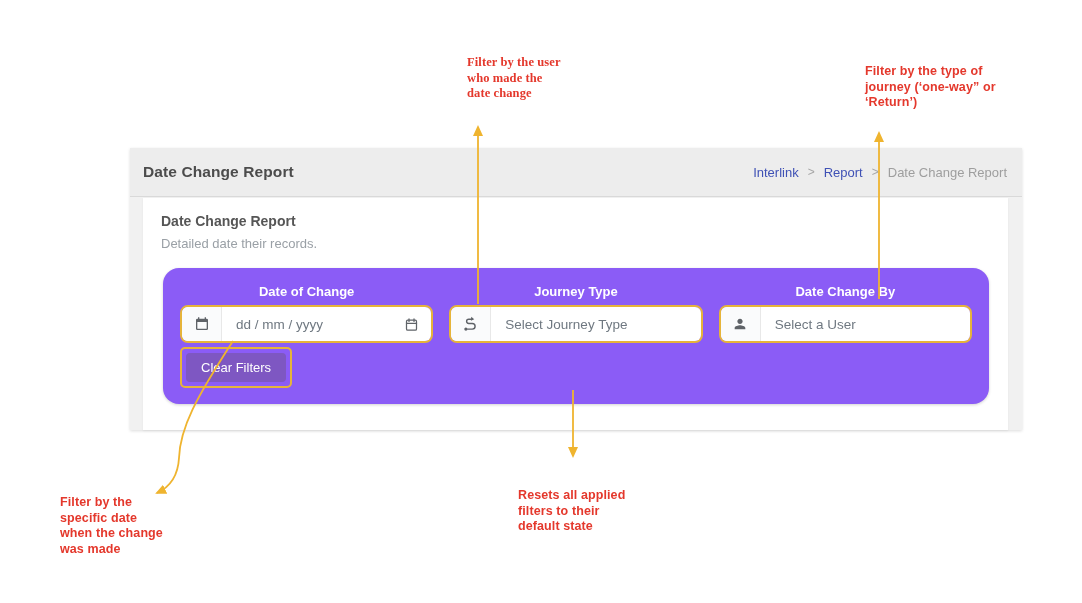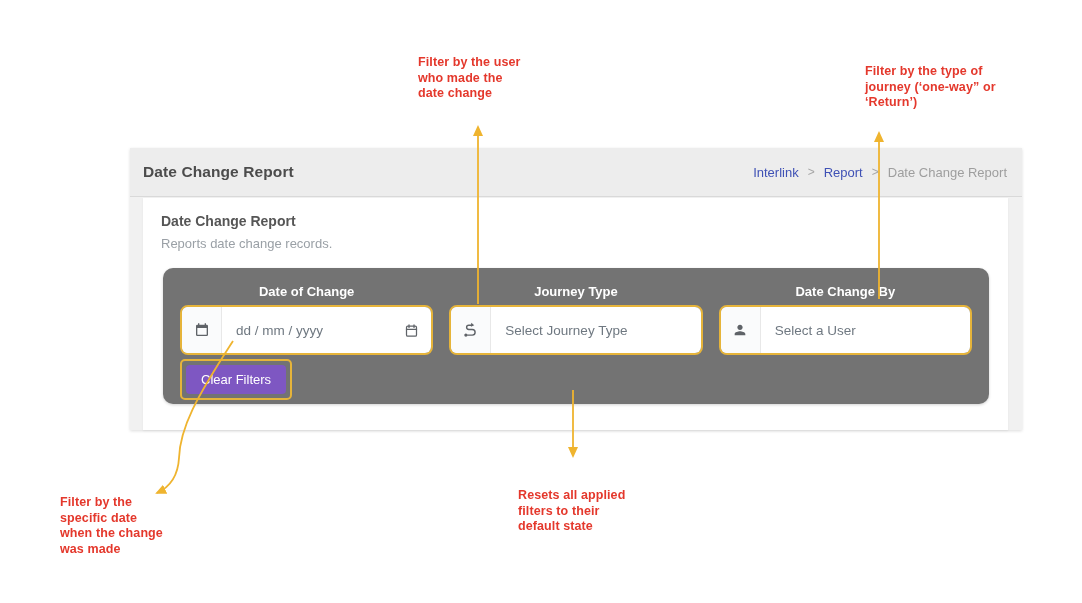--- a/index.html
+++ b/index.html
@@ -29,33 +29,33 @@
   .card {
     position:absolute; left:13px; right:14px; top:50px; bottom:0;
     background:#ffffff; box-shadow:0 1px 2px rgba(0,0,0,.06);
   }
   .card-title { position:absolute; left:18px; top:15px; font-size:14px; font-weight:bold; color:#565656; }
   .card-subtitle { position:absolute; left:18px; top:38px; font-size:13px; color:#9aa0a6; }
 
   
   .filter-panel {
     position:absolute; left:20px; top:70px; width:826px; height:136px;
-    background:#737373; border-radius:10px; box-sizing:border-box;
+    background:#8b5cf6; border-radius:16px; box-sizing:border-box;
     padding:16px 17px 0; box-shadow:0 1px 3px rgba(0,0,0,.18);
   }
   .filter-row { display:flex; gap:16px; }
   .filter-col { flex:1; min-width:0; }
   .filter-label {
     color:#fff; font-weight:bold; font-size:13px; line-height:15px;
     text-align:center; margin-bottom:6px;
   }
   .hl { border:2px solid #e6b43a; border-radius:8px; }
   .input-group {
     display:flex; align-items:center; background:#fff; border-radius:6px;
-    height:46px; overflow:hidden;
+    height:34px; overflow:hidden;
   }
   .addon {
     flex:0 0 40px; width:40px; height:100%;
     display:flex; align-items:center; justify-content:center;
     background:#fafbfc; border-right:1px solid #e8e8e8; box-sizing:border-box;
   }
   .input-group input {
     flex:1; min-width:0; border:0; outline:0; background:transparent;
     padding:0 10px 0 14px; font-size:13.5px; color:#495057; font-family:inherit;
   }
@@ -67,21 +67,21 @@
   .clear-btn {
     background:#7e57c2; color:#fff; border:0; border-radius:4px;
     height:29px; padding:0 15px; font-size:13px; font-family:inherit; cursor:pointer;
   }
 
   
   .note {
     position:absolute; z-index:6; color:#e4382c; font-weight:600;
     font-size:12.5px; line-height:15.5px; white-space:pre-line; letter-spacing:.1px;
   }
-  #note-user   { left:418px; top:55px; }
+  #note-user   { left:467px; top:55px;font-family:Liberation Serif, serif; }
   #note-journey{ left:865px; top:64px; }
   #note-date   { left:60px;  top:495px; }
   #note-clear  { left:518px; top:488px; }
 
   
   #arrows { position:absolute; left:0; top:0; z-index:5; pointer-events:none; }
 </style>
 </head>
 <body>
 
@@ -119,21 +119,21 @@
       <span class="crumb-link">Interlink</span>
       <span class="sep">&gt;</span>
       <span class="crumb-link">Report</span>
       <span class="sep">&gt;</span>
       <span class="crumb-current">Date Change Report</span>
     </div>
   </div>
 
   <div class="card">
     <div class="card-title">Date Change Report</div>
-    <div class="card-subtitle">Reports date change records.</div>
+    <div class="card-subtitle">Detailed date their records.</div>
 
     <div class="filter-panel">
       <div class="filter-row">
 
         <div class="filter-col">
           <div class="filter-label">Date of Change</div>
           <div class="hl">
             <div class="input-group">
               <span class="addon">
                 <svg width="16" height="16" viewBox="0 0 24 24">

